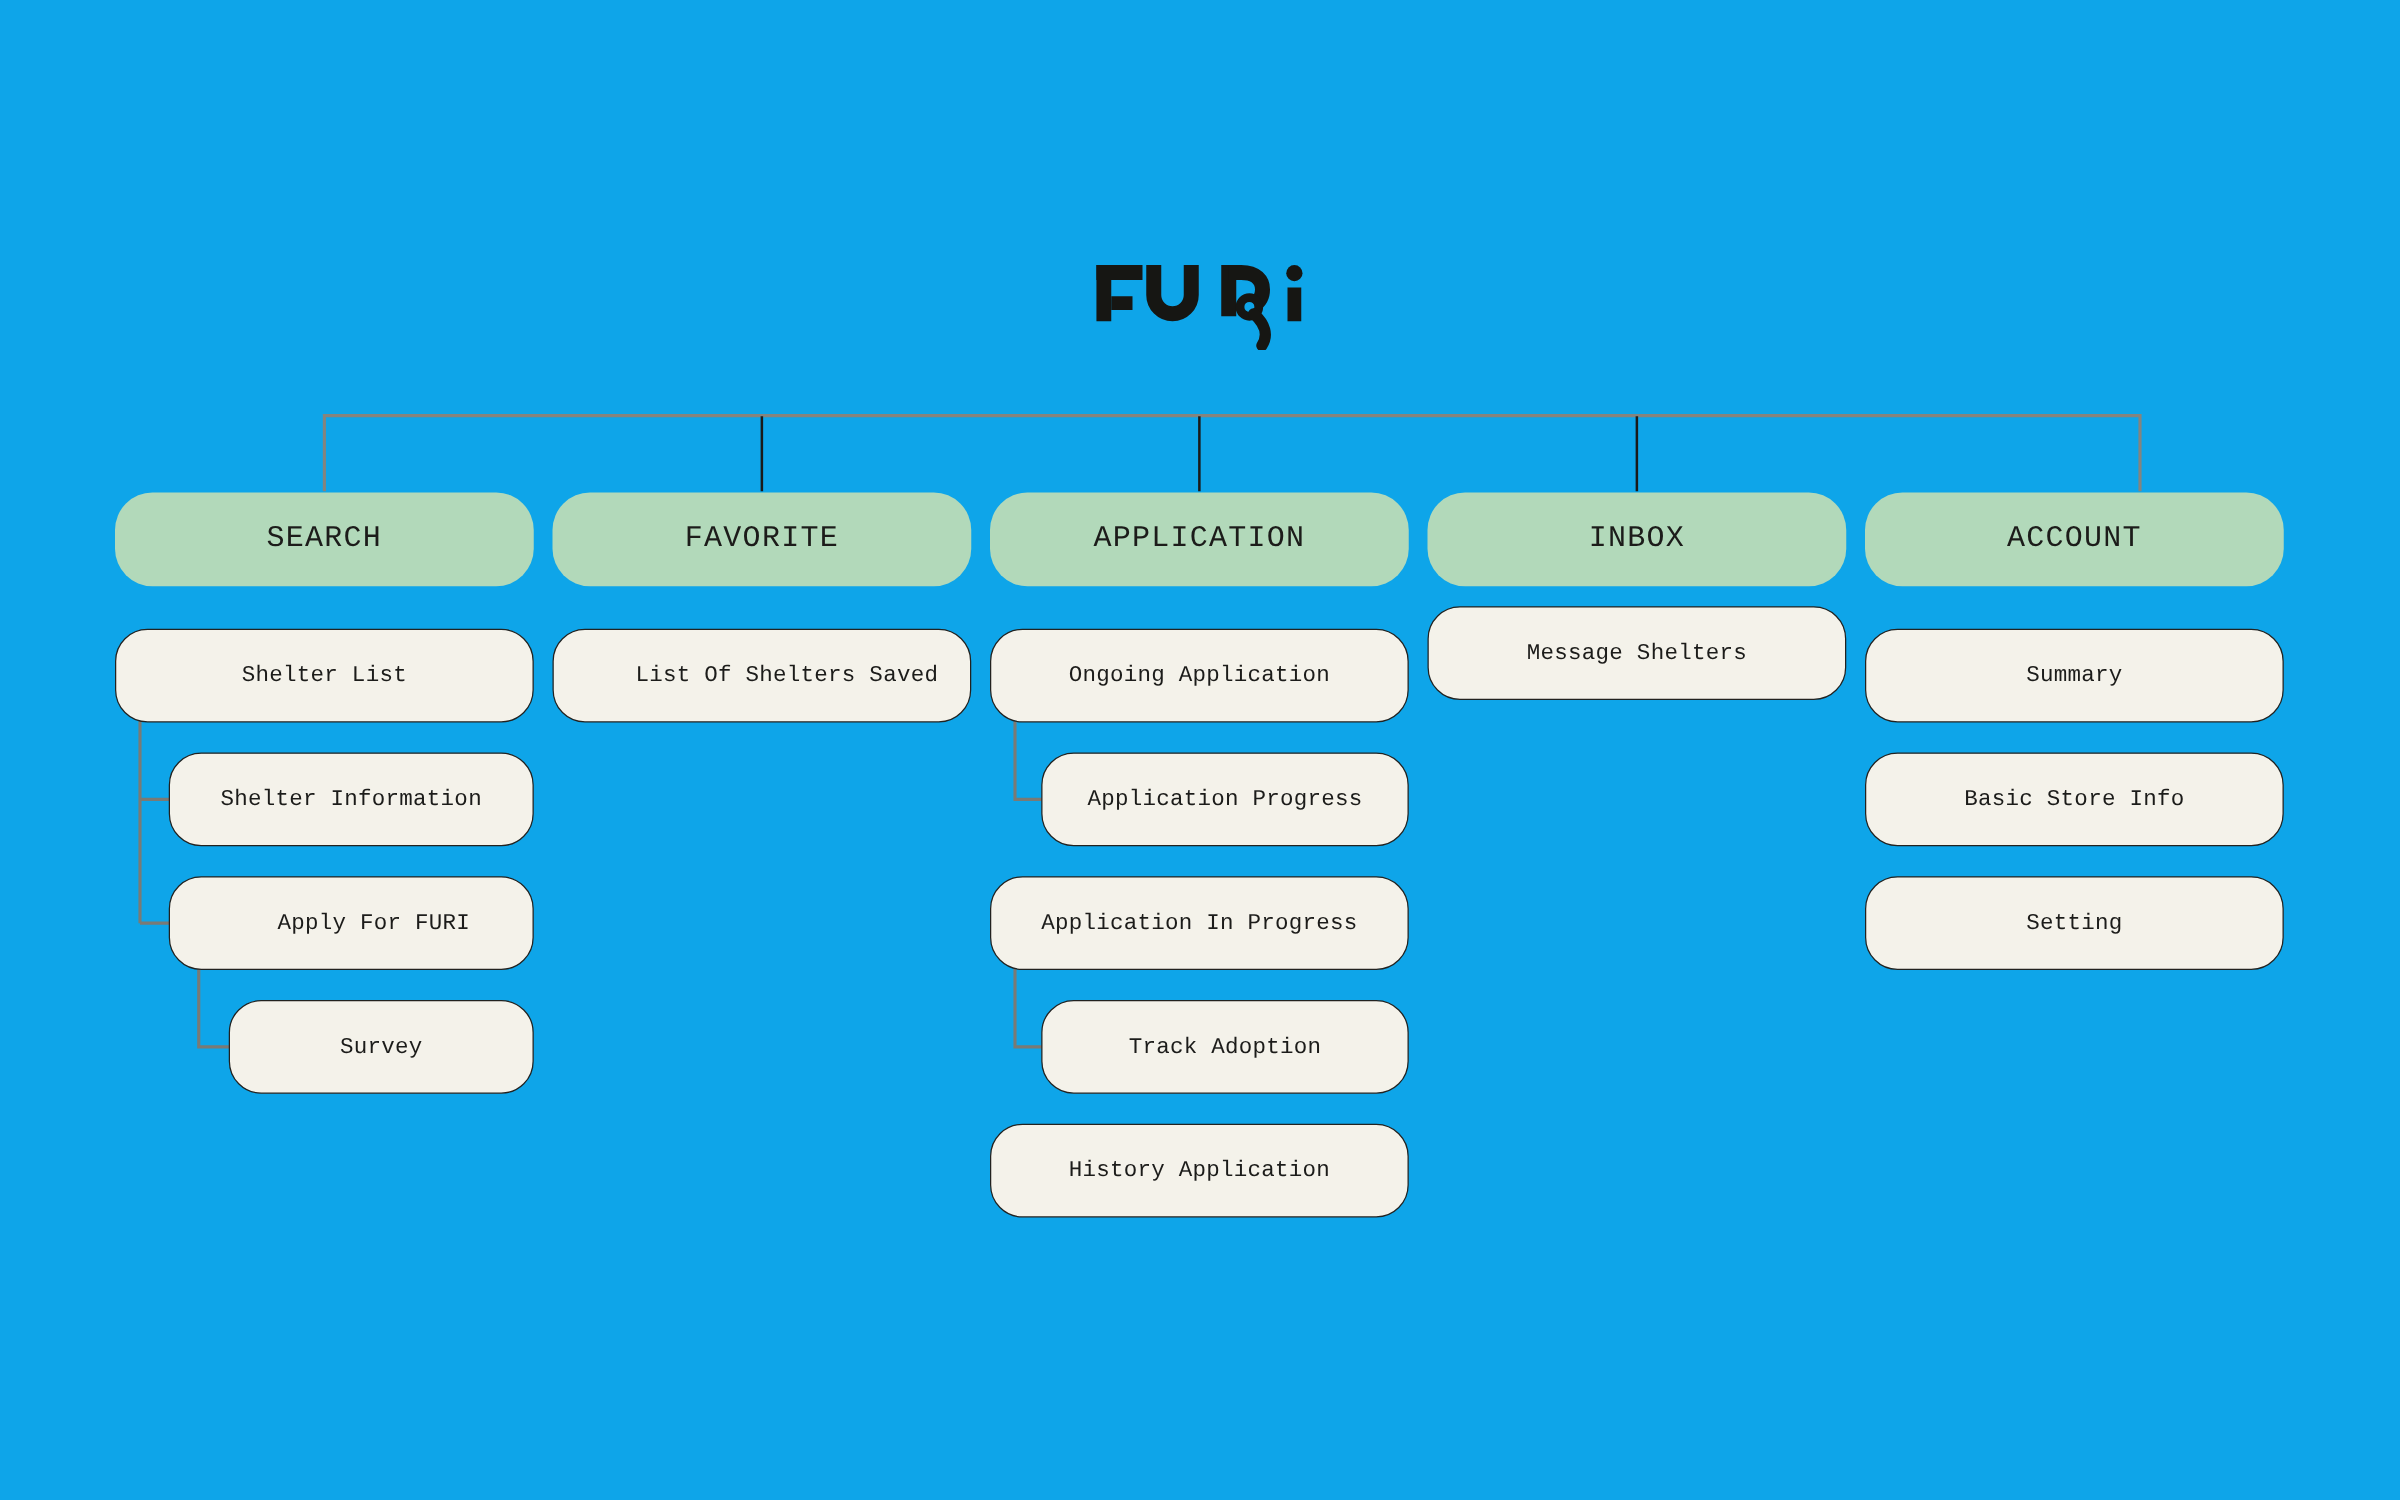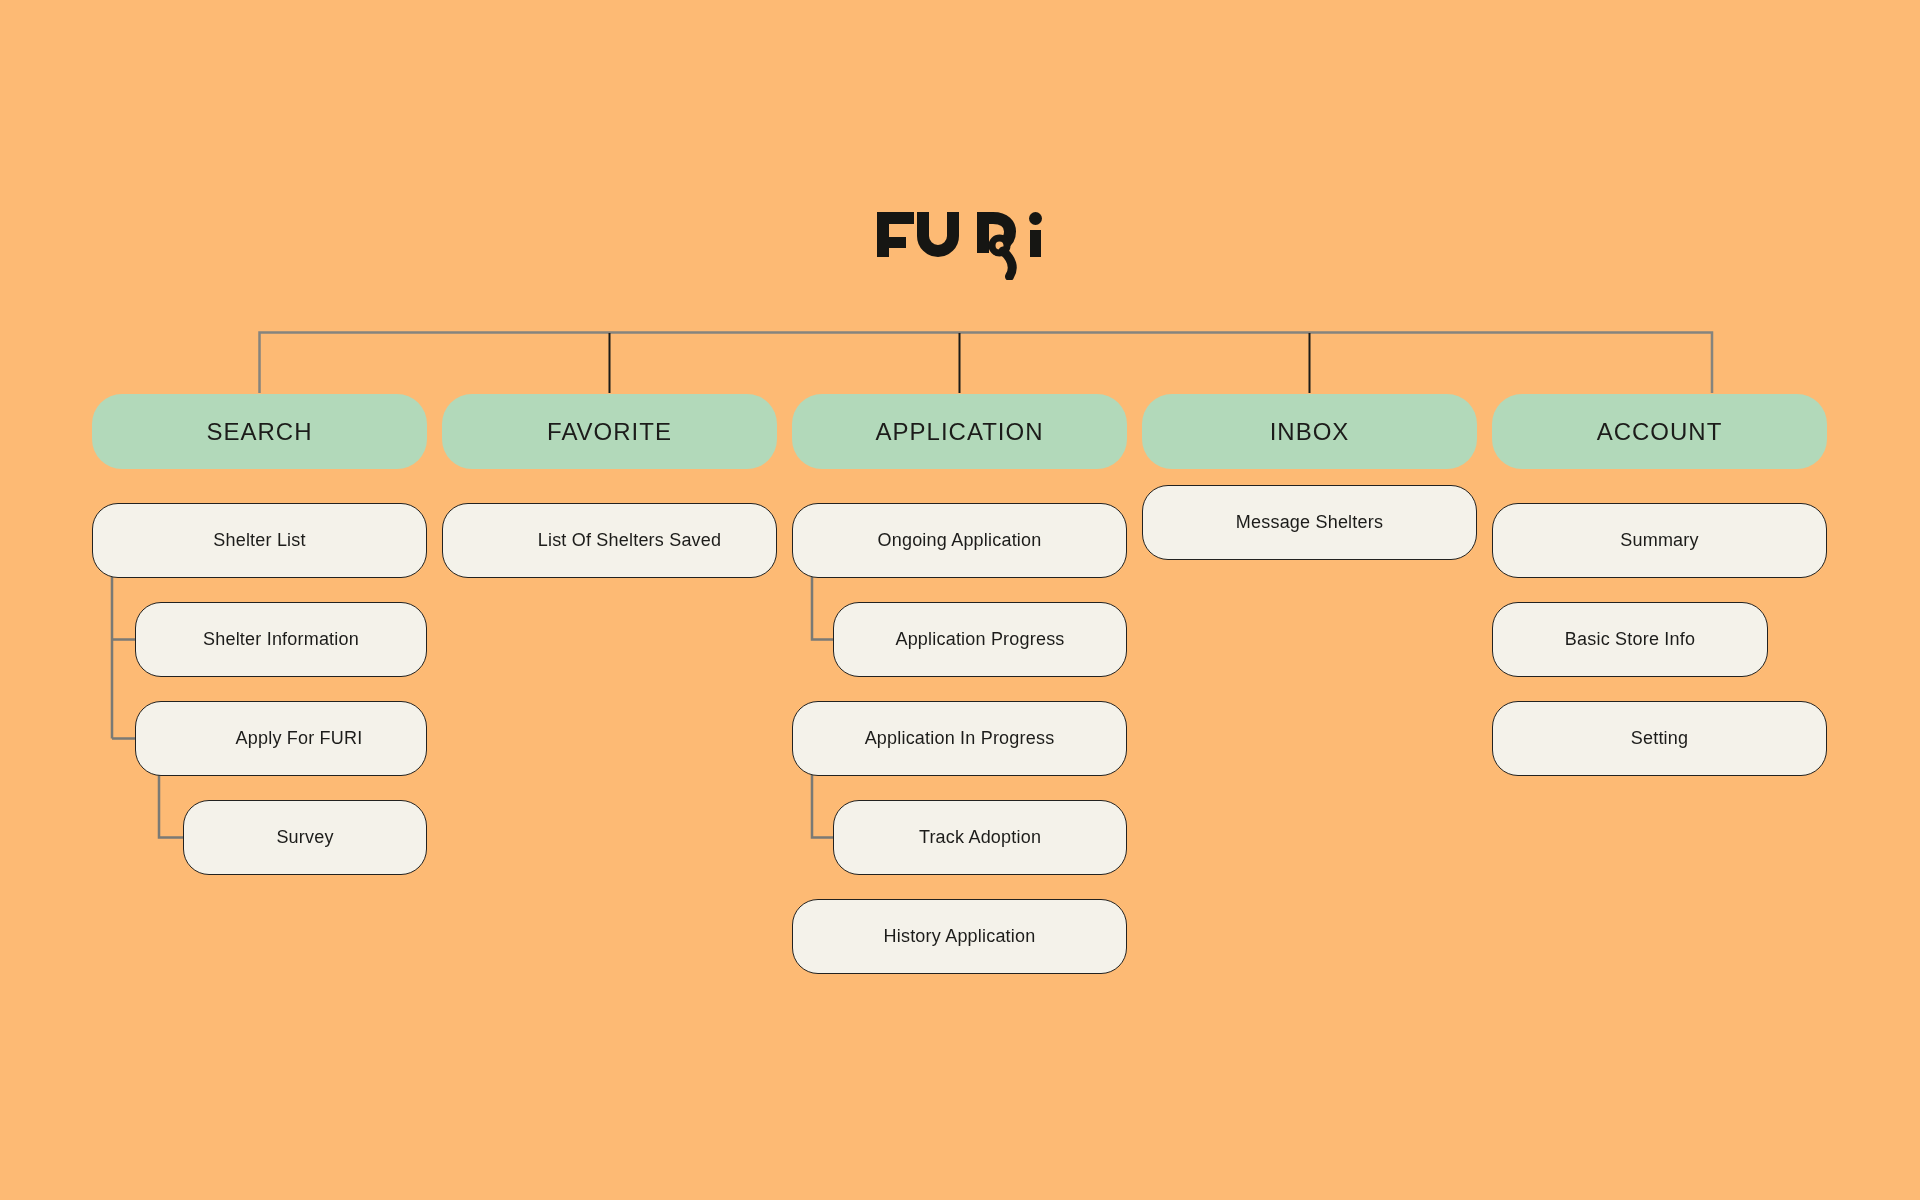--- a/index.html
+++ b/index.html
@@ -6,22 +6,23 @@
   html, body { margin: 0; padding: 0; }
   body {
     background: #f4f2ea;
     font-family: "Liberation Sans", "DejaVu Sans", sans-serif;
     -webkit-font-smoothing: antialiased;
   }
   .canvas {
     position: relative;
     width: 1920px;
     height: 1200px;
-    background: #fdba74;
+    background: #0ea5e9;
     overflow: hidden;
+    font-family: Liberation Mono, monospace;
   }
   .logo {
     position: absolute;
     left: 877px;
     top: 212px;
     width: 166px;
     height: 68px;
   }
   .connectors {
     position: absolute;
@@ -148,20 +149,20 @@
       <span>History Application</span>
     </div>
 
   <div class="node sub-node" style="left:1142px;top:485px; width:335px;">
       <span>Message Shelters</span>
     </div>
 
   <div class="node sub-node" style="left:1492px;top:503px; width:335px;">
       <span>Summary</span>
     </div>
-  <div class="node sub-node" style="left:1492px;top:602px; width:276px;">
+  <div class="node sub-node" style="left:1492px;top:602px; width:335px;">
       <span>Basic Store Info</span>
     </div>
   <div class="node sub-node" style="left:1492px;top:701px; width:335px;">
       <span>Setting</span>
     </div>
 
 </div>
 
 </body></html>

